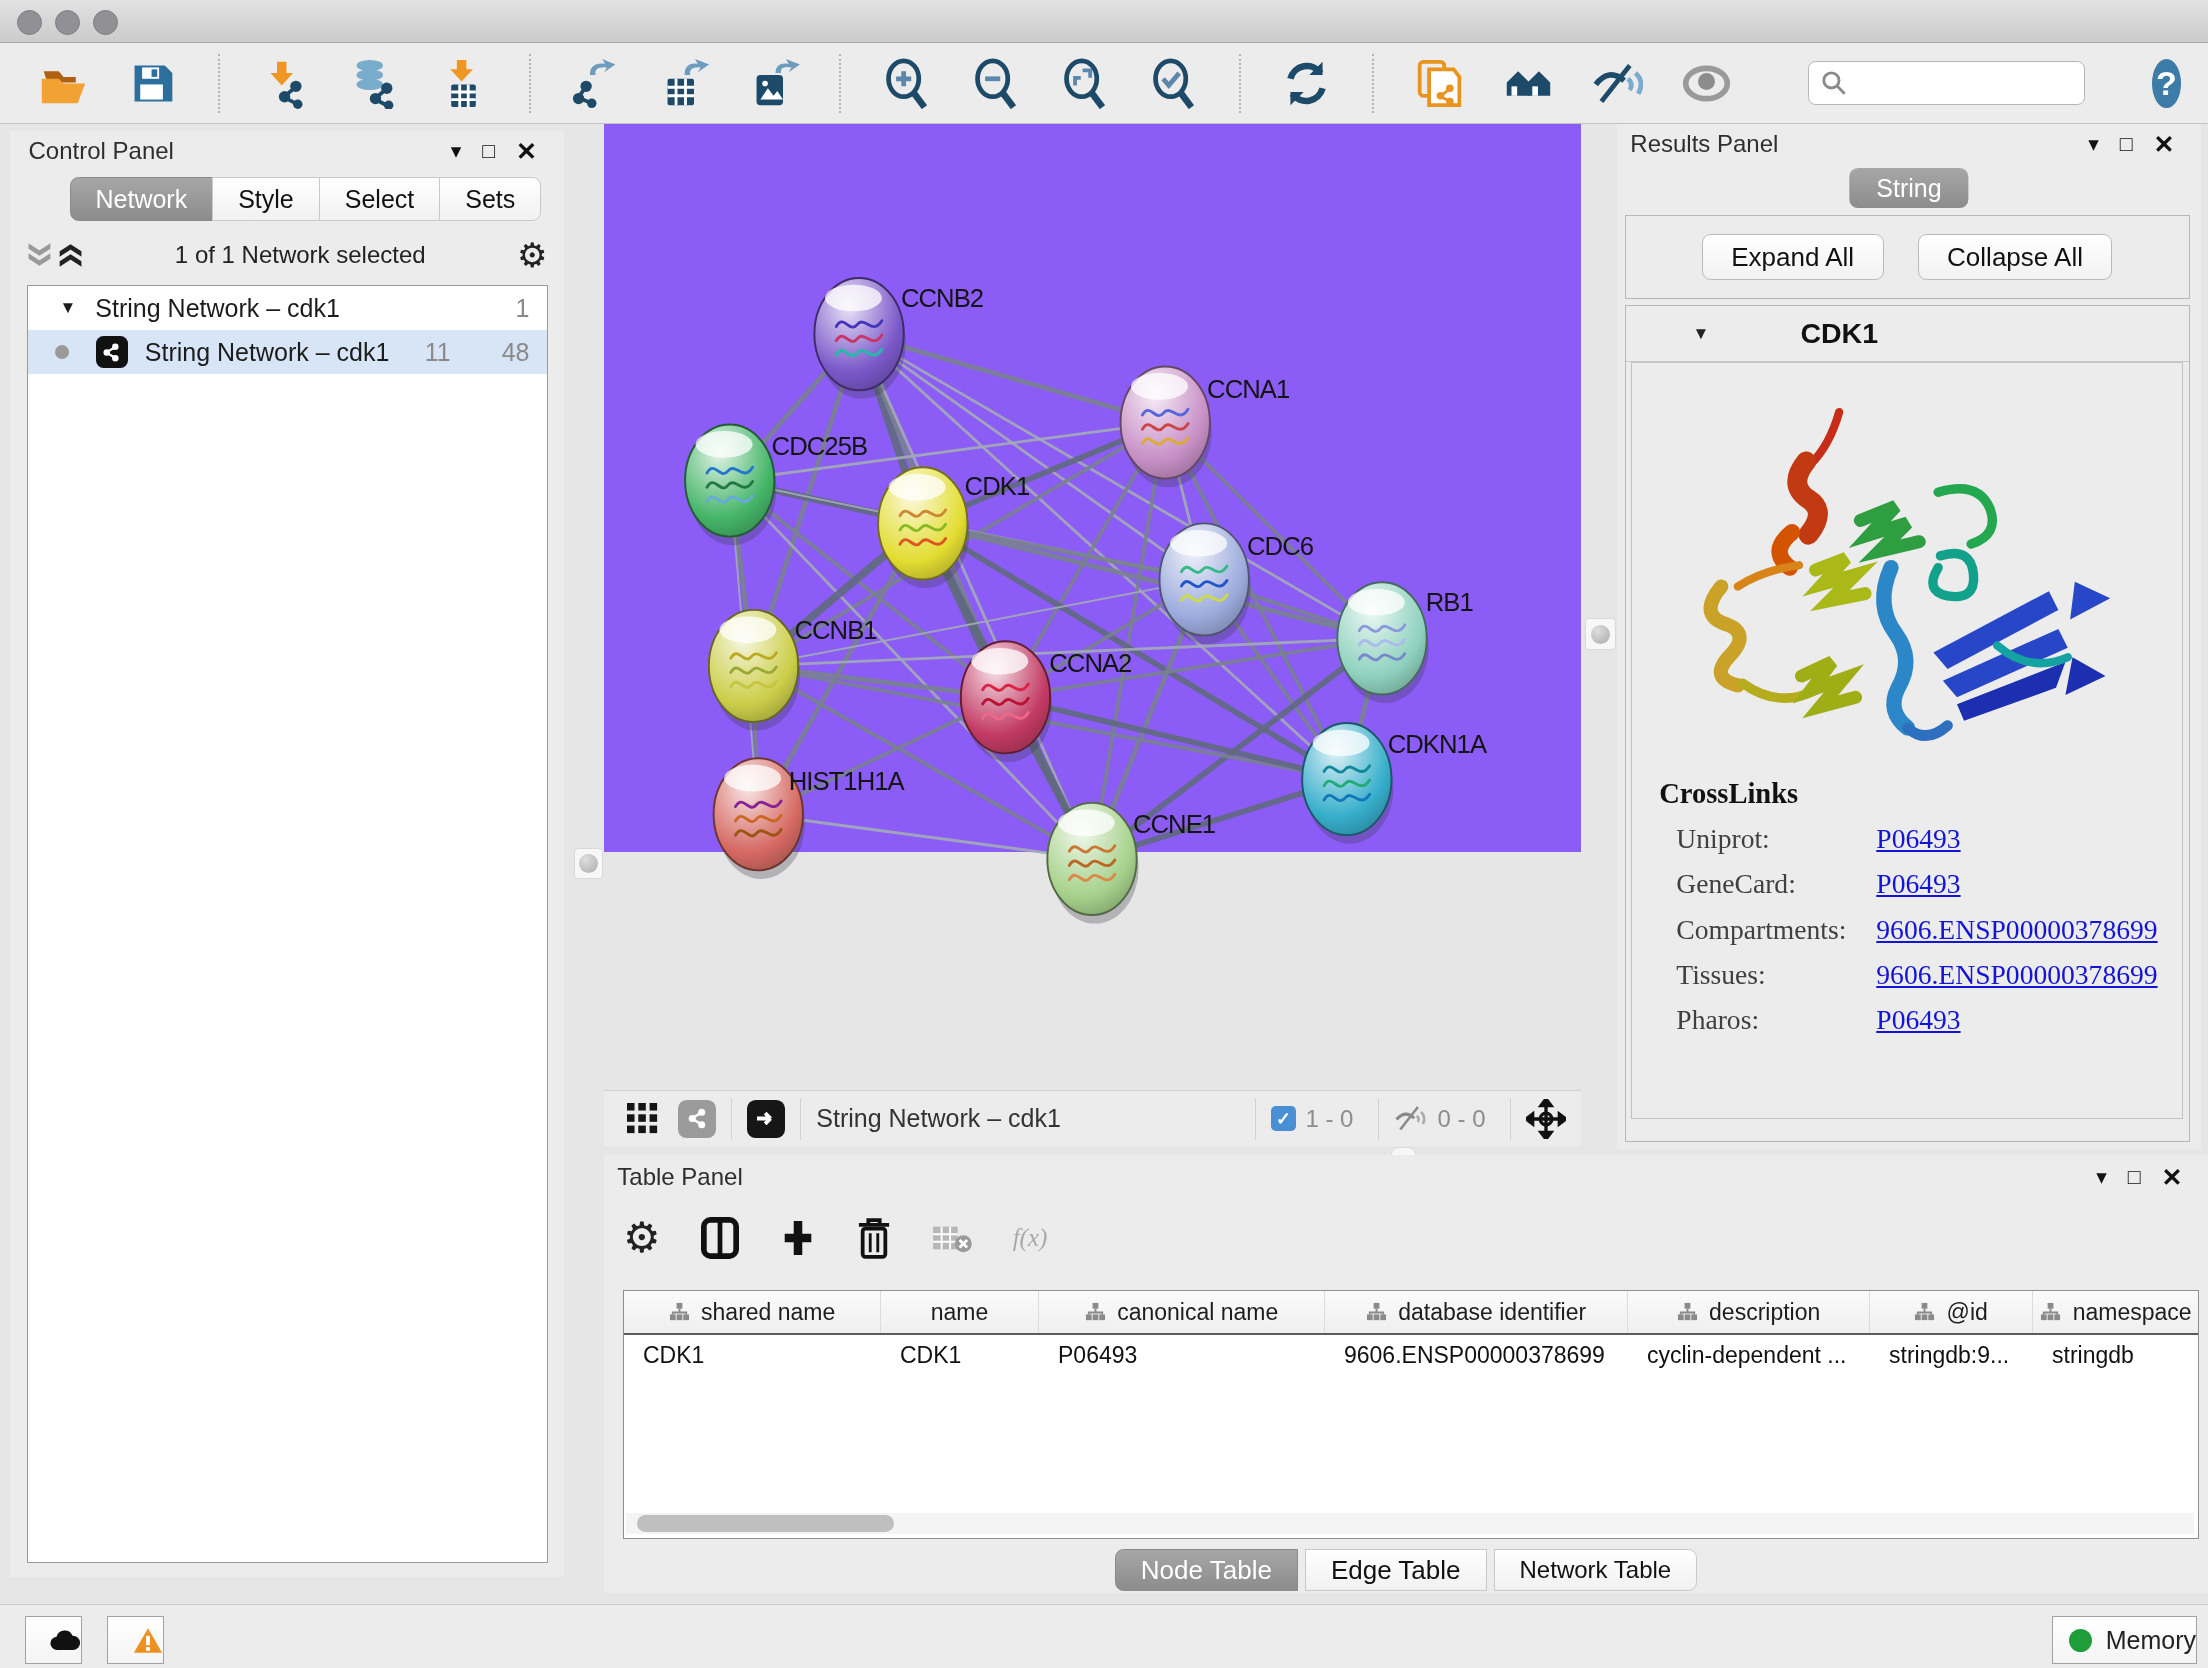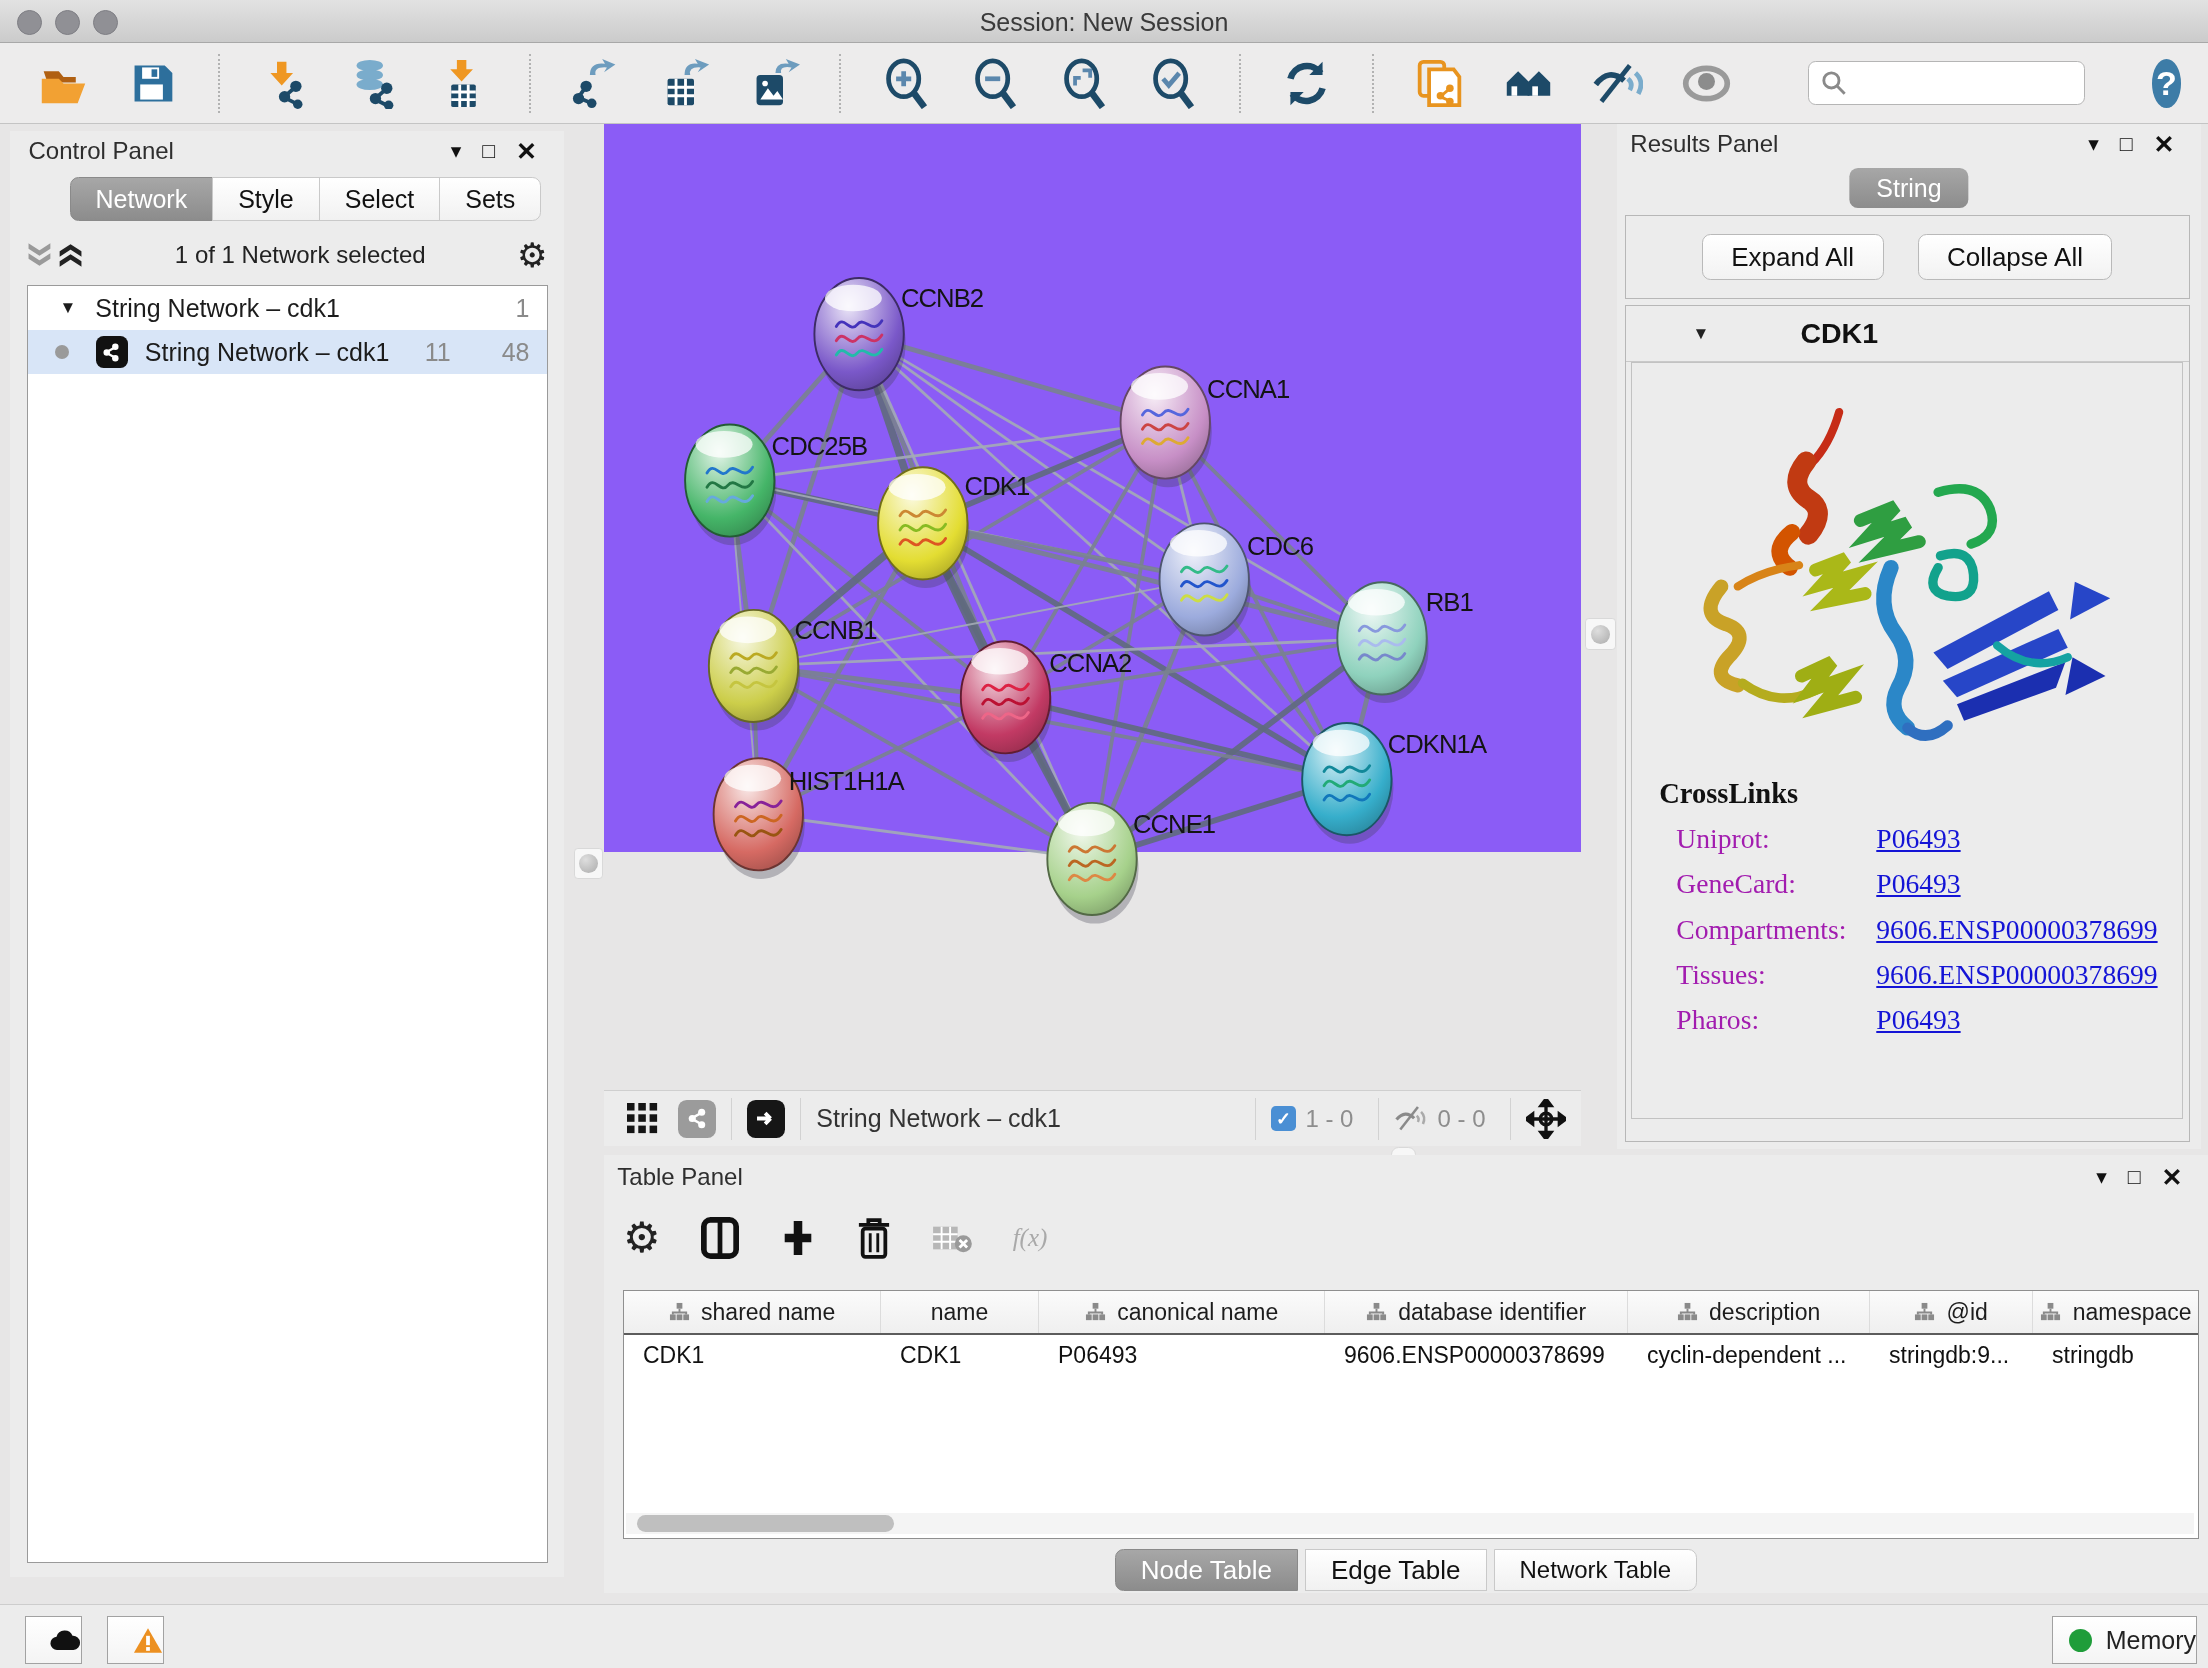--- a/index.html
+++ b/index.html
@@ -66,21 +66,21 @@
   .btn-white{height:44px;padding:0 28.5px;background:linear-gradient(#ffffff,#f2f2f2);border:1px solid #b9b9b9;border-radius:8.6px;
     font-size:26px;display:flex;align-items:center;color:#111;}
   .rp-box2{position:absolute;left:7.6px;top:181px;width:565px;height:837px;border:1.9px solid #b7b7b7;box-sizing:border-box;background:#ececec;}
   .gene-row{height:55px;display:flex;align-items:center;border-bottom:1.9px solid #c9c9c9;}
   .gene-sym{font-size:28.5px;font-weight:bold;color:#111;margin-left:91px;}
   .rp-inner{margin:0 5.7px;border:1px solid #c2c2c2;height:757px;box-sizing:border-box;background:#ececec;}
   .gene-desc{font-size:27px;color:#1a1a1a;padding:13.3px 0 0 23px;}
   .crosslinks{font-family:"Liberation Serif",serif;padding-left:44px;}
   .cl-head{font-size:28.5px;font-weight:bold;color:#111;margin-bottom:3px;margin-left:-17px;}
   .cl-row{display:flex;font-size:27.6px;margin:13.3px 0;}
-  .cl-label{width:200px;color:#a21caf;}
+  .cl-label{width:200px;color:#404040;}
   .cl-link{color:#1414d6;text-decoration:underline;}
   
   .table-panel{position:absolute;left:604px;top:1155px;width:1605px;height:438px;background:#ececec;}
   .tp-toolbar{position:absolute;left:19px;top:49px;display:flex;align-items:center;gap:40px;height:67px;}
   .fx{font-family:"Liberation Serif",serif;font-style:italic;font-size:25px;color:#a9a9a9;}
   .tablebox{position:absolute;left:19px;top:135px;width:1576px;height:249px;background:#fff;border:1.9px solid #8f8f8f;box-sizing:border-box;overflow:hidden;}
   .thead{display:flex;background:linear-gradient(#fbfbfb,#efefef);border-bottom:2.9px solid #5c5c5c;height:42px;}
   .th{display:flex;align-items:center;justify-content:center;gap:11.4px;font-size:23px;color:#1d1d1d;
      border-right:1.9px solid #dcdcdc;box-sizing:border-box;overflow:hidden;white-space:nowrap;flex:0 0 auto;}
   .trow{display:flex;height:40px;}
@@ -98,21 +98,20 @@
 </style>
 </head>
 <body>
 
 <div class="app">
 
   <div class="titlebar">
     <div class="traffic" style="left:17px"></div>
     <div class="traffic" style="left:55px"></div>
     <div class="traffic" style="left:93px"></div>
-    <div class="title-text">Session: New Session</div>
   </div>
 
   <div class="toolbar">
     <div class="tb-icon">
       <svg width="51" height="51" viewBox="0 0 54 54">
           <path d="M6 14h16l5 6h13v6H10z" fill="#b06012"></path>
           <path d="M4 22h18l5 5h23l-8 21H4z" fill="#f2a133"></path>
         </svg>
     </div>
     <div class="tb-icon">

